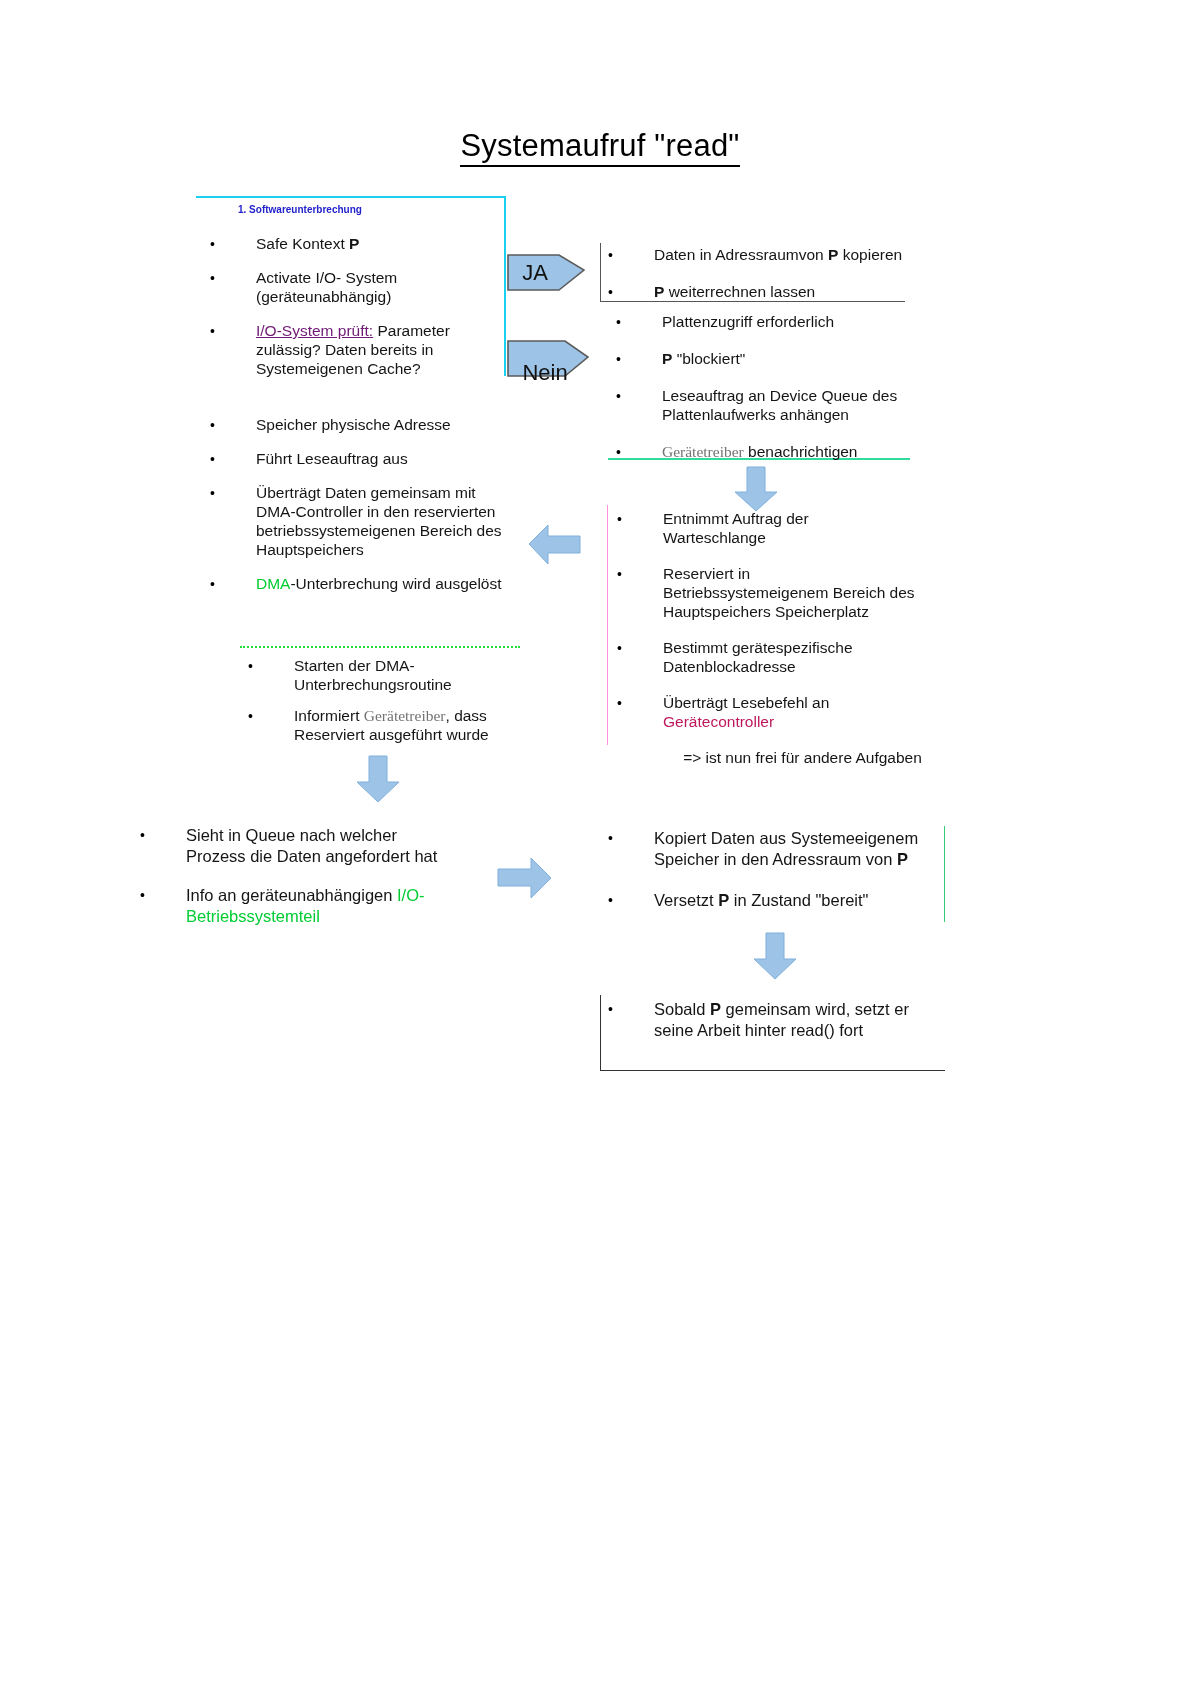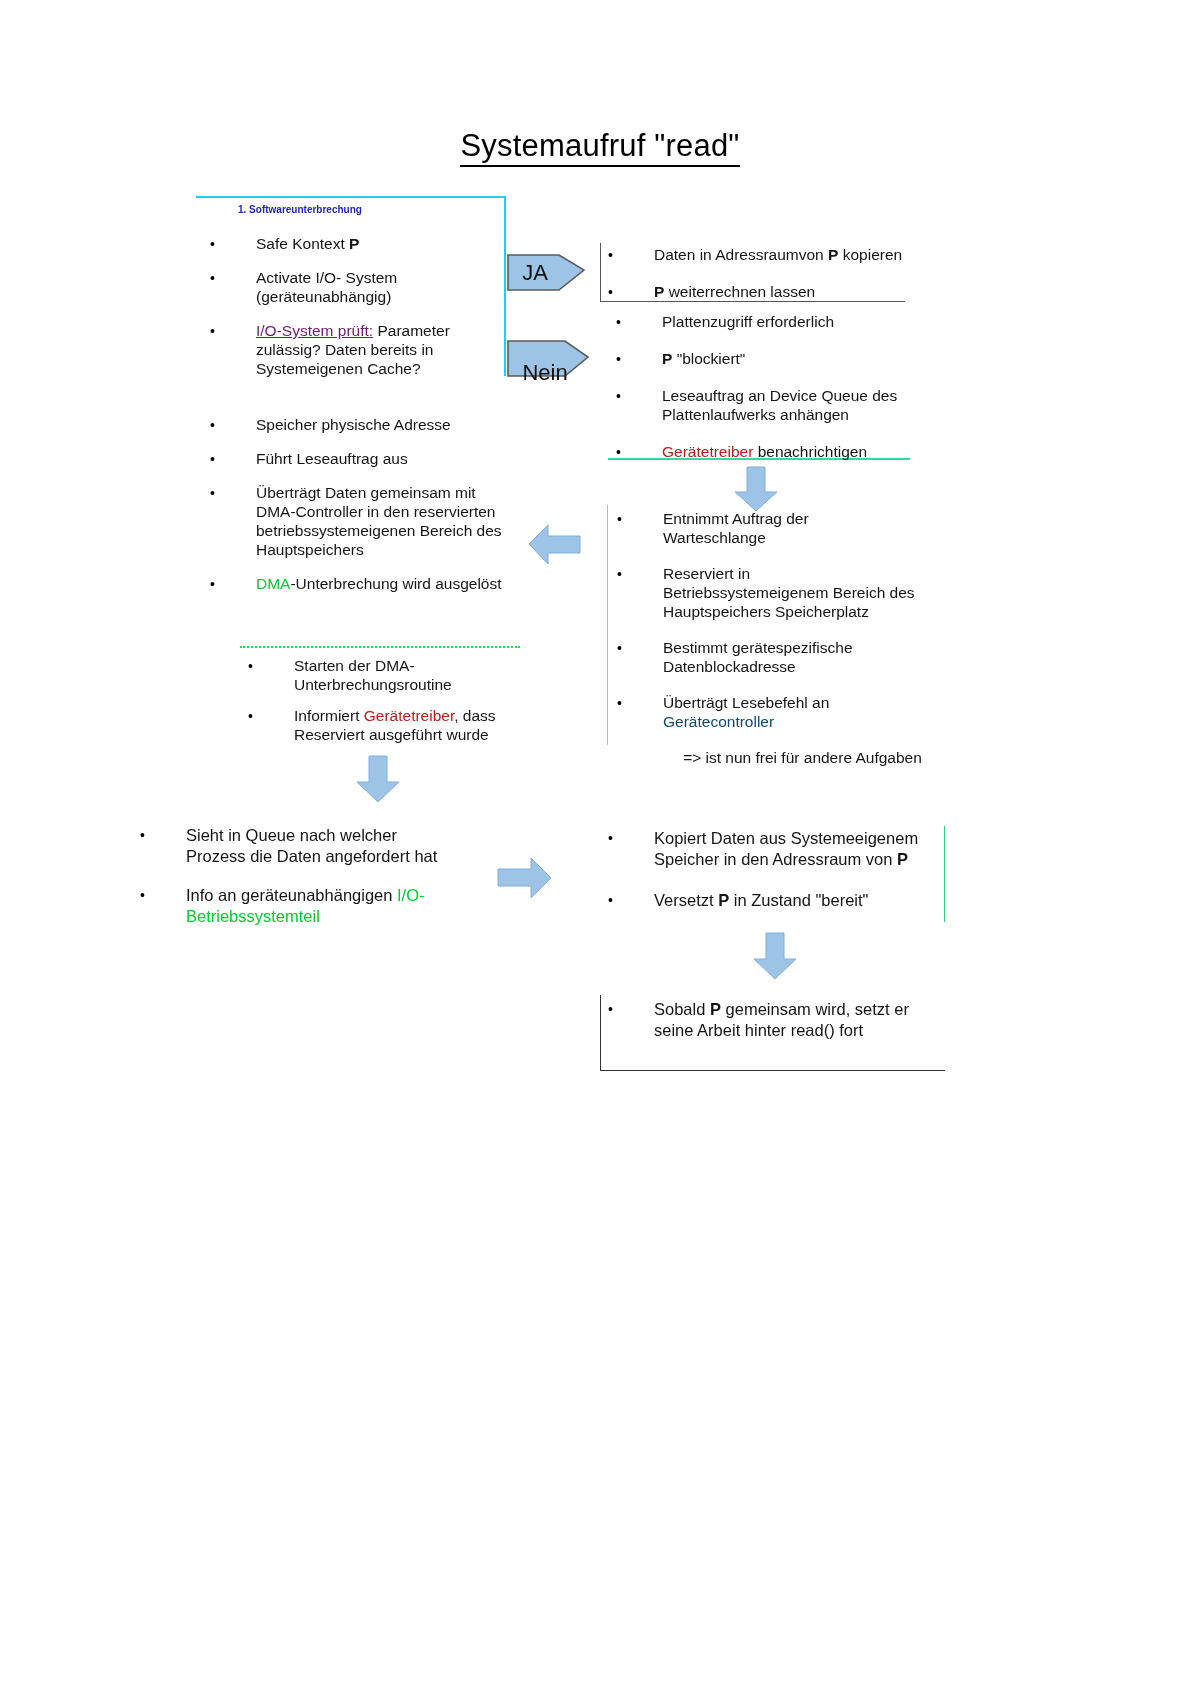--- a/index.html
+++ b/index.html
@@ -61,22 +61,22 @@
   }
   .bullet-row .txt {
     display: block;
     padding-left: 46px;
   }
   .nobullet .txt { padding-left: 46px; text-align: center; }
 
   b, .bold { font-weight: bold; }
   .green   { color: #701a75; text-decoration: underline; }
   .green2  { color: #00cc33; }
-  .magenta { color: #b91c1c; }
-  .red     { color: #0c4a6e; }
+  .magenta { color: #737373; font-family: Liberation Serif, serif; }
+  .red     { color: #be185d; }
 
   
   #block-softwareunterbrechung {
     left: 196px;
     top: 196px;
     width: 310px;
   }
   #block-softwareunterbrechung .top-rule {
     position: absolute;
     left: 0;

